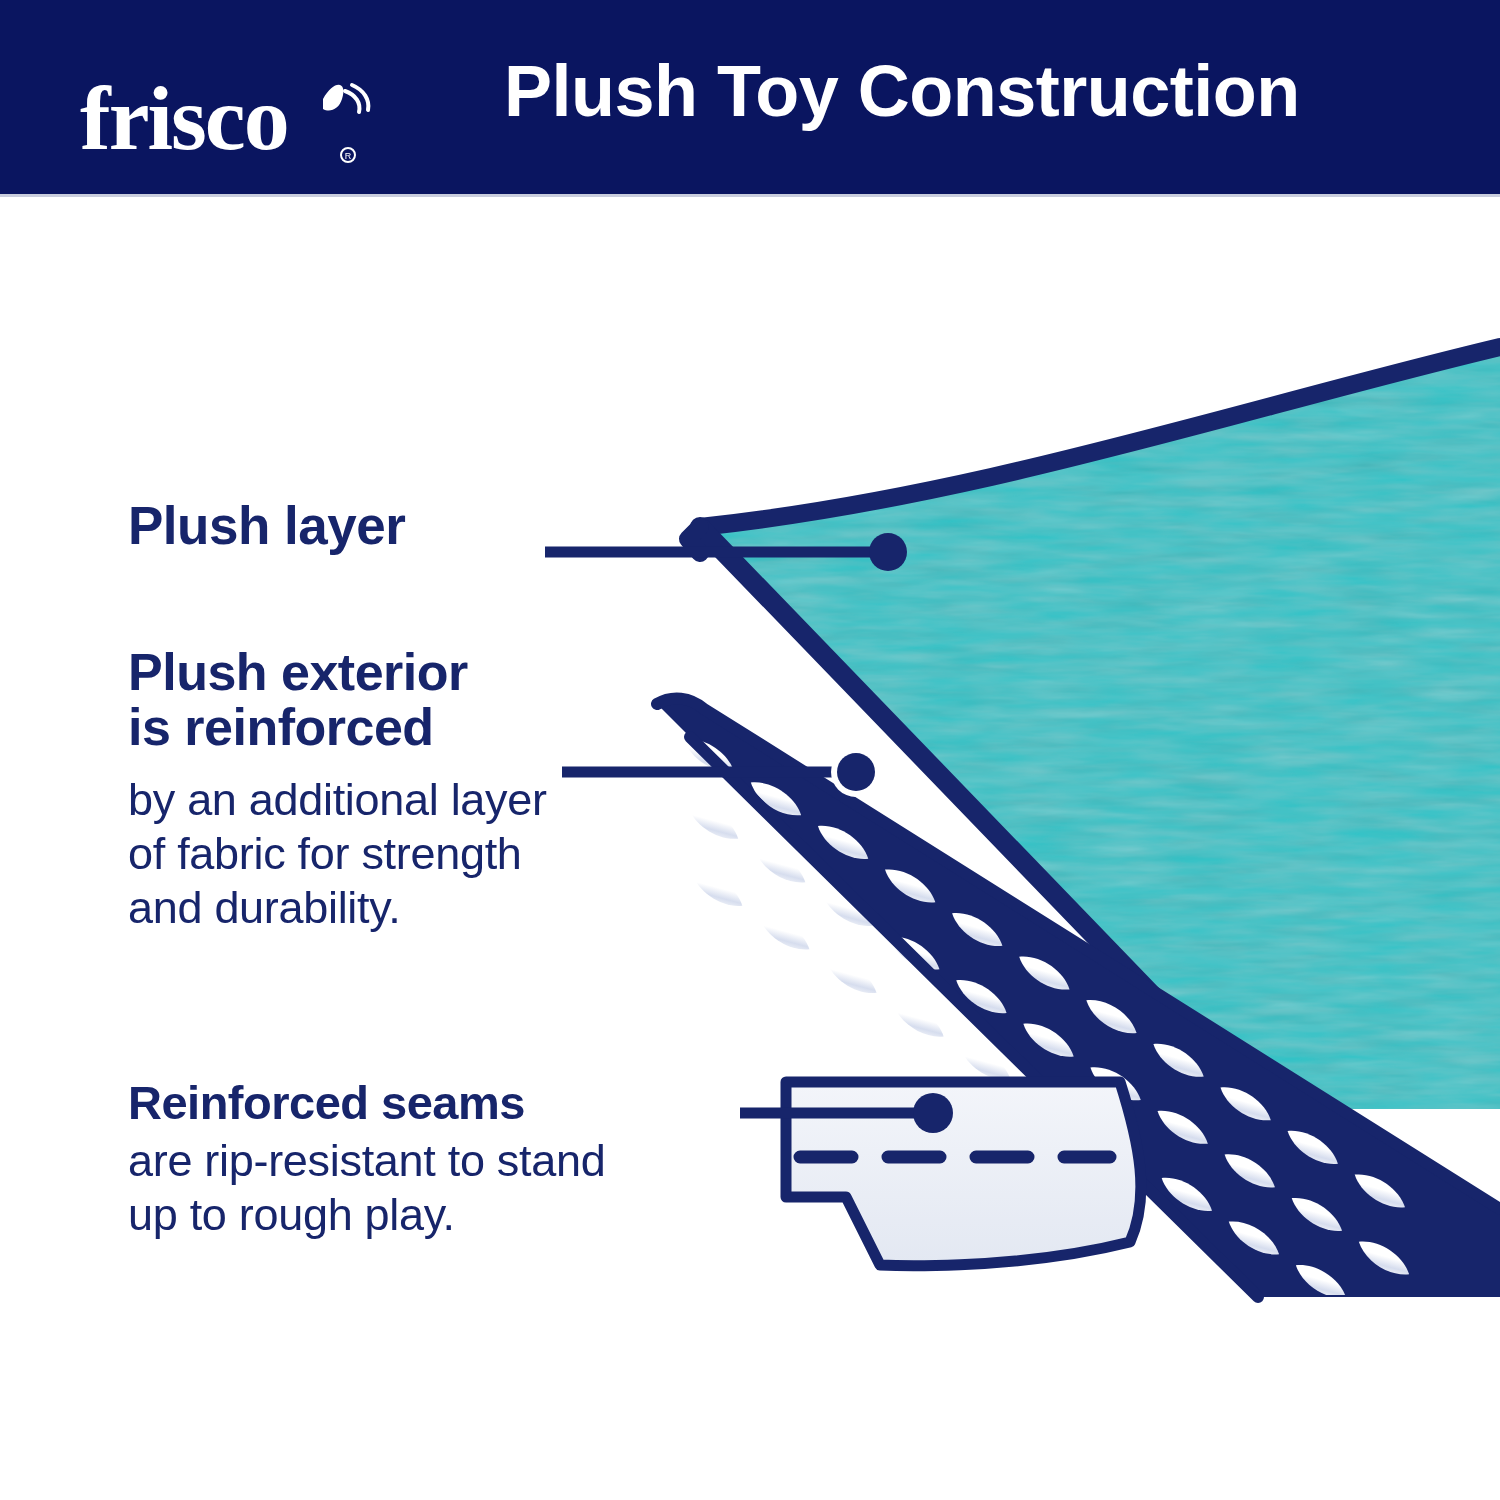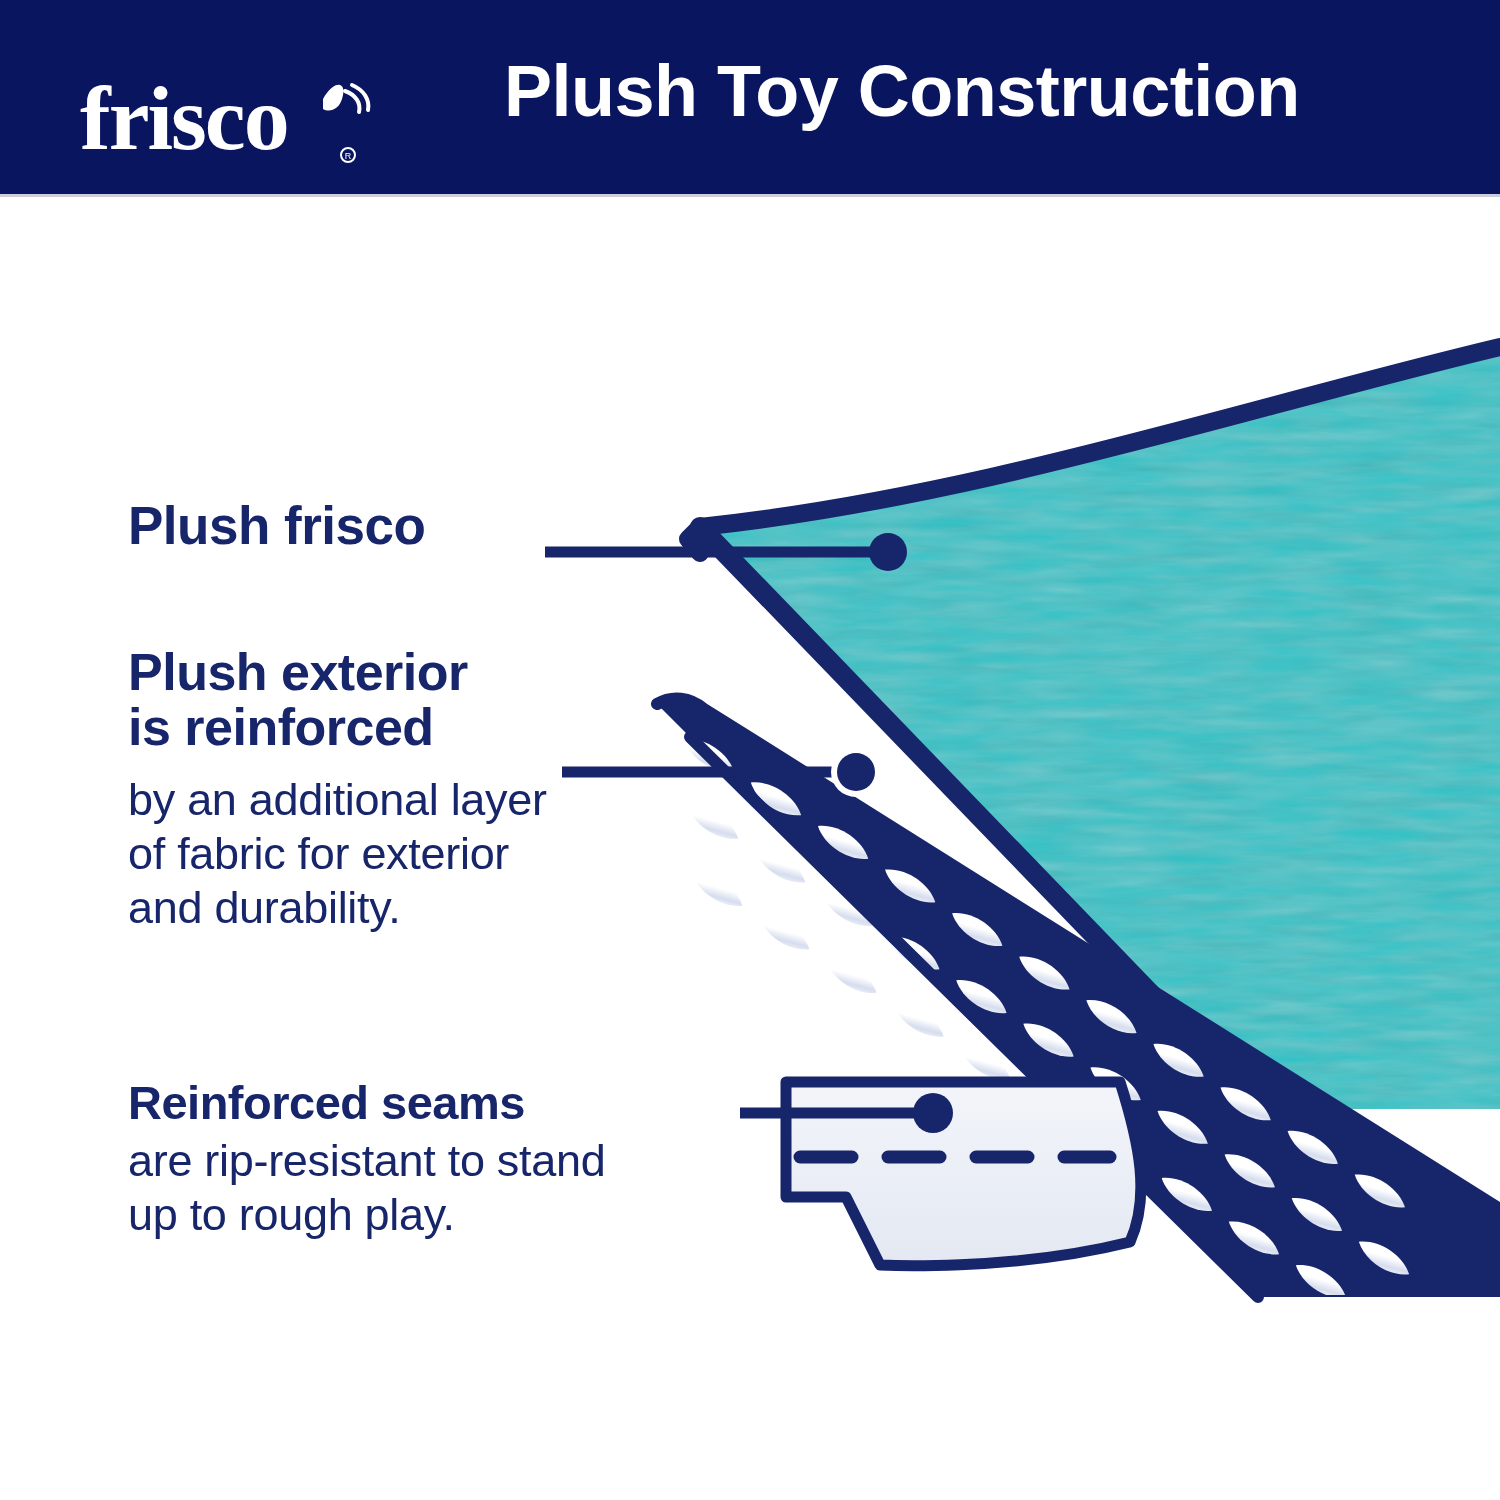--- a/index.html
+++ b/index.html
@@ -450,28 +450,28 @@
 
       <g>
         <line x1="740" y1="916" x2="925" y2="916" stroke="#17256b" stroke-width="11" stroke-linecap="butt"></line>
         <circle cx="933" cy="916" r="20" fill="#17256b"></circle>
       </g>
 
     </svg>
   </div>
 
   <div class="callout" id="callout-1">
-    <div class="callout-title">Plush frisco</div>
+    <div class="callout-title">Plush layer</div>
   </div>
 
   <div class="callout" id="callout-2">
     <div class="callout-title">Plush exterior
 is reinforced</div>
     <div class="callout-body">by an additional layer
-of fabric for exterior
+of fabric for strength
 and durability.</div>
   </div>
 
   <div class="callout" id="callout-3">
     <div class="callout-title">Reinforced seams</div>
     <div class="callout-body">are rip-resistant to stand
 up to rough play.</div>
   </div>
 
 </div>

